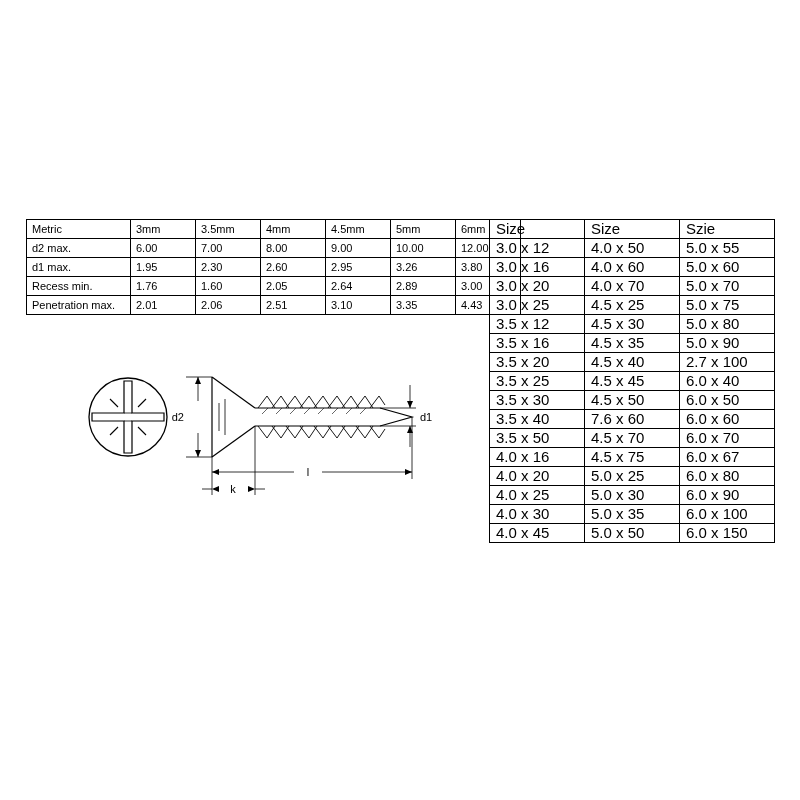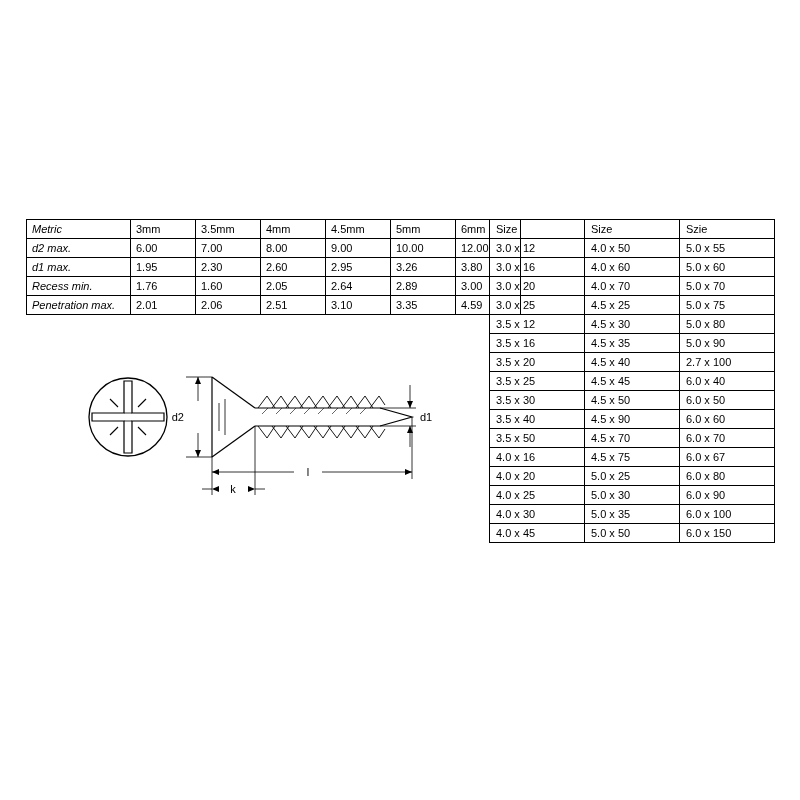--- a/index.html
+++ b/index.html
@@ -26,34 +26,34 @@
   }
   #spec-table td {
     border: 1px solid #000;
     font-size: 11px;
     line-height: 12px;
     padding: 3px 4px 3px 5px;
     height: 12px;
     white-space: nowrap;
     vertical-align: middle;
   }
-  #spec-table td.label { width: 94px; font-style: italic; }
+  #spec-table td.label { width: 94px; }
   #spec-table td.val { width: 55px; }
 
   
   #size-table {
     position: absolute;
     left: 489px;
     top: 219px;
     border-collapse: collapse;
     table-layout: fixed;
   }
   #size-table td {
     border: 1px solid #000;
-    font-size: 11px;
+    font-size: 15px;
     line-height: 12px;
     padding: 3px 4px 3px 6px;
     height: 12px;
     white-space: nowrap;
     vertical-align: middle;
     width: 84px;
   }
 
   
   #drawing {
@@ -106,21 +106,21 @@
       <td class="val">2.89</td>
       <td class="val">3.00</td>
     </tr>
     <tr>
       <td class="label">Penetration max.</td>
       <td class="val">2.01</td>
       <td class="val">2.06</td>
       <td class="val">2.51</td>
       <td class="val">3.10</td>
       <td class="val">3.35</td>
-      <td class="val">4.59</td>
+      <td class="val">4.43</td>
     </tr>
   </tbody>
 </table>
 
 <table id="size-table">
   <tbody id="size-table-body">
       <tr>
         <td>Size</td>
         <td>Size</td>
         <td>Szie</td>
@@ -165,21 +165,21 @@
         <td>4.5 x 45</td>
         <td>6.0 x 40</td>
       </tr>
       <tr>
         <td>3.5 x 30</td>
         <td>4.5 x 50</td>
         <td>6.0 x 50</td>
       </tr>
       <tr>
         <td>3.5 x 40</td>
-        <td>4.5 x 90</td>
+        <td>7.6 x 60</td>
         <td>6.0 x 60</td>
       </tr>
       <tr>
         <td>3.5 x 50</td>
         <td>4.5 x 70</td>
         <td>6.0 x 70</td>
       </tr>
       <tr>
         <td>4.0 x 16</td>
         <td>4.5 x 75</td>

